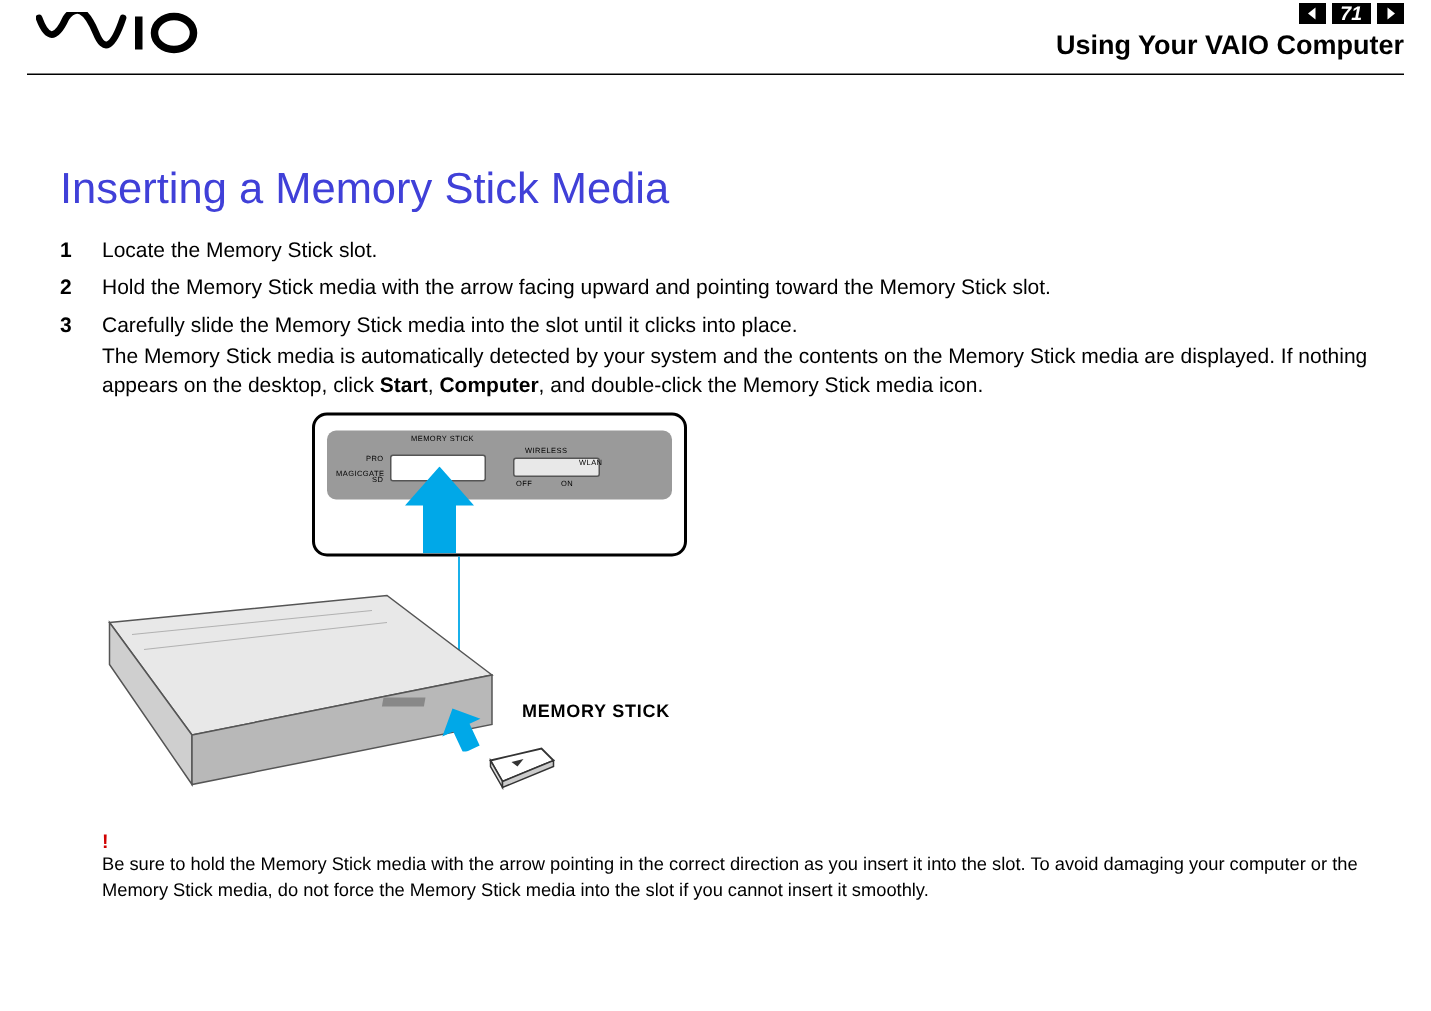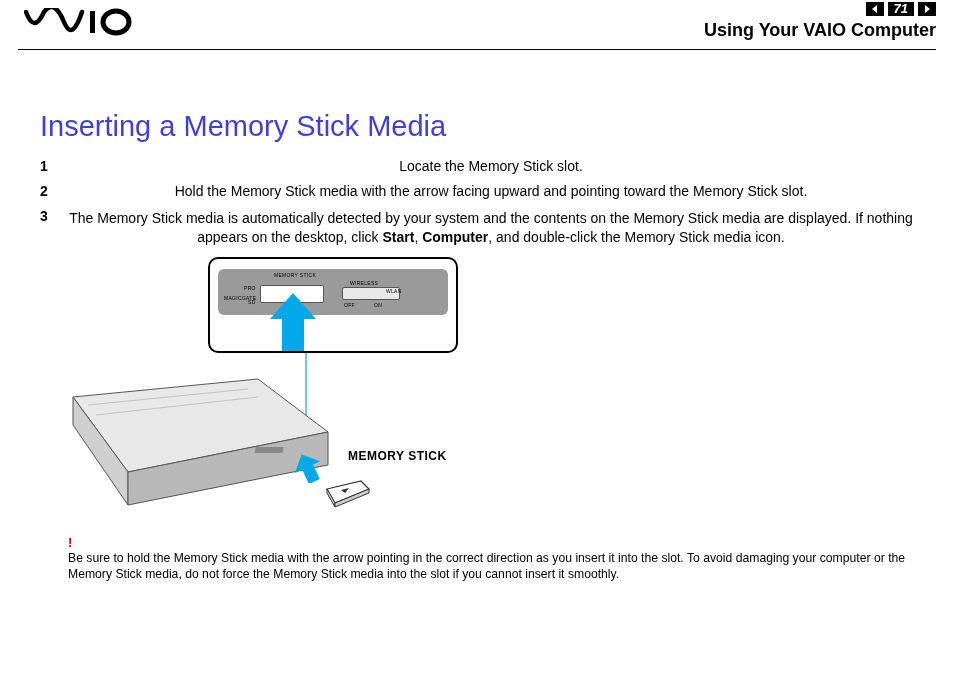--- a/index.html
+++ b/index.html
@@ -78,21 +78,21 @@
     align-items: flex-start;
     margin-bottom: 6px;
     font-size: 14px;
     line-height: 1.35;
   }
   .step-num {
     width: 28px;
     font-weight: bold;
     flex-shrink: 0;
   }
-  .step-text { flex: 1; text-align: center; }
+  .step-text { flex: 1; }
   .step-extra {
     margin-top: 2px;
   }
   .figure-wrap {
     margin: 10px 0 8px 28px;
     position: relative;
     width: 400px;
     height: 270px;
     text-align: right;
   }
@@ -198,20 +198,21 @@
     <div class="step-num">1</div>
     <div class="step-text">Locate the Memory Stick slot.</div>
   </div>
   <div class="step-row">
     <div class="step-num">2</div>
     <div class="step-text">Hold the Memory Stick media with the arrow facing upward and pointing toward the Memory Stick slot.</div>
   </div>
   <div class="step-row">
     <div class="step-num">3</div>
     <div class="step-text">
+      <span>Carefully slide the Memory Stick media into the slot until it clicks into place.</span>
       <div class="step-extra">
         <span>The Memory Stick media is automatically detected by your system and the contents on the Memory Stick media are displayed. If nothing appears on the desktop, click </span><b>Start</b><span>, </span><b>Computer</b><span>, and double-click the Memory Stick media icon.</span>
       </div>
     </div>
   </div>
 
   <div class="figure-wrap">
 
     <div class="callout-box">
       <div class="front-panel">

